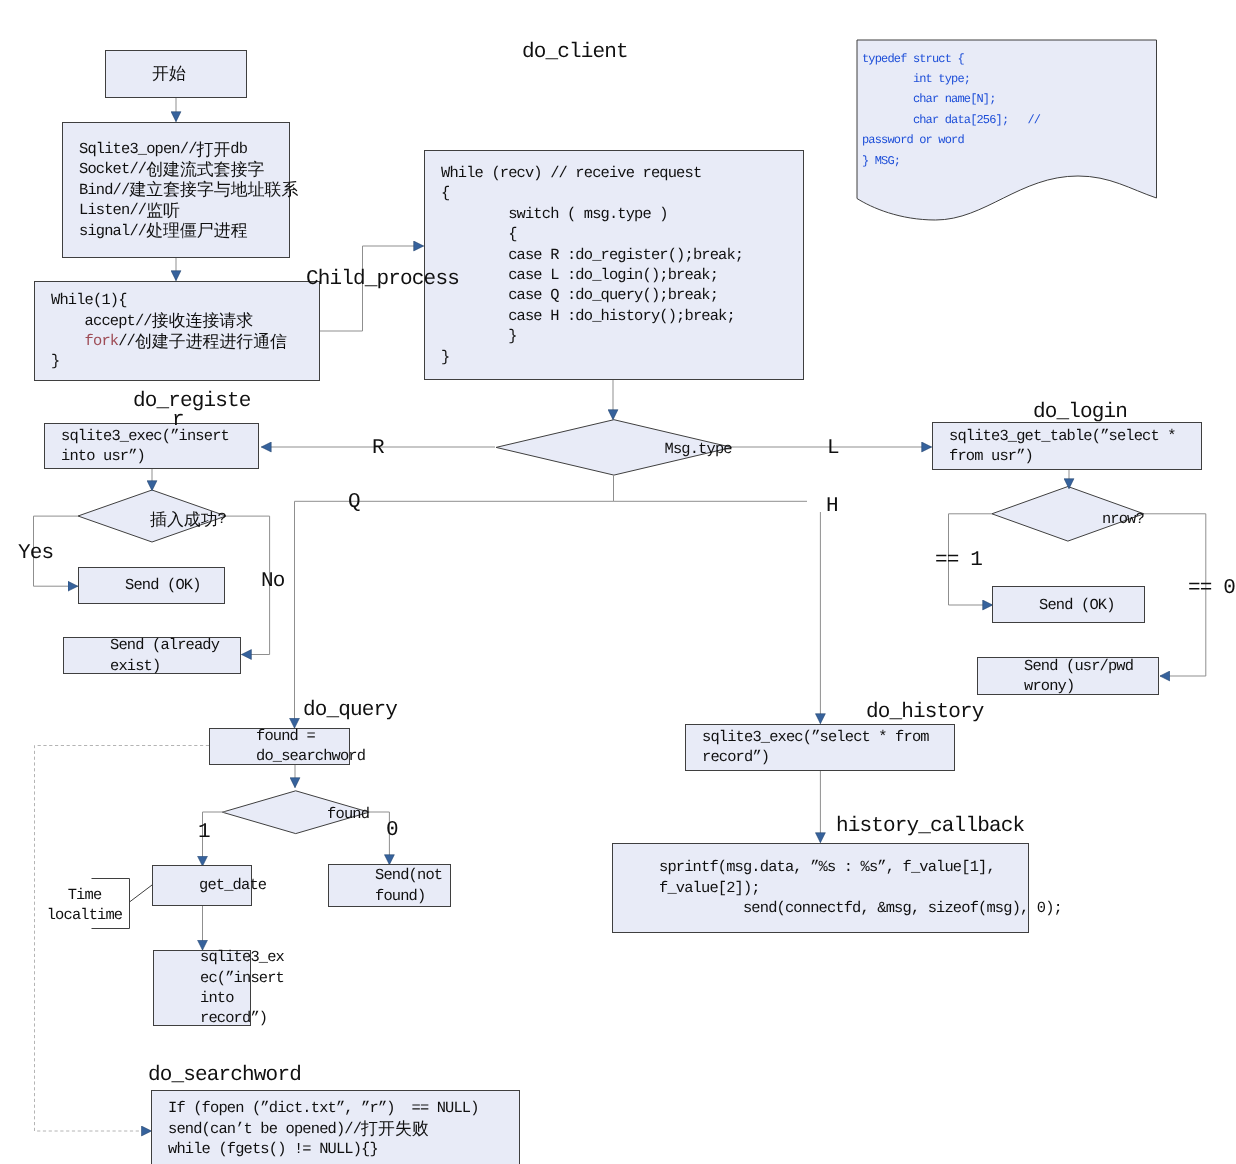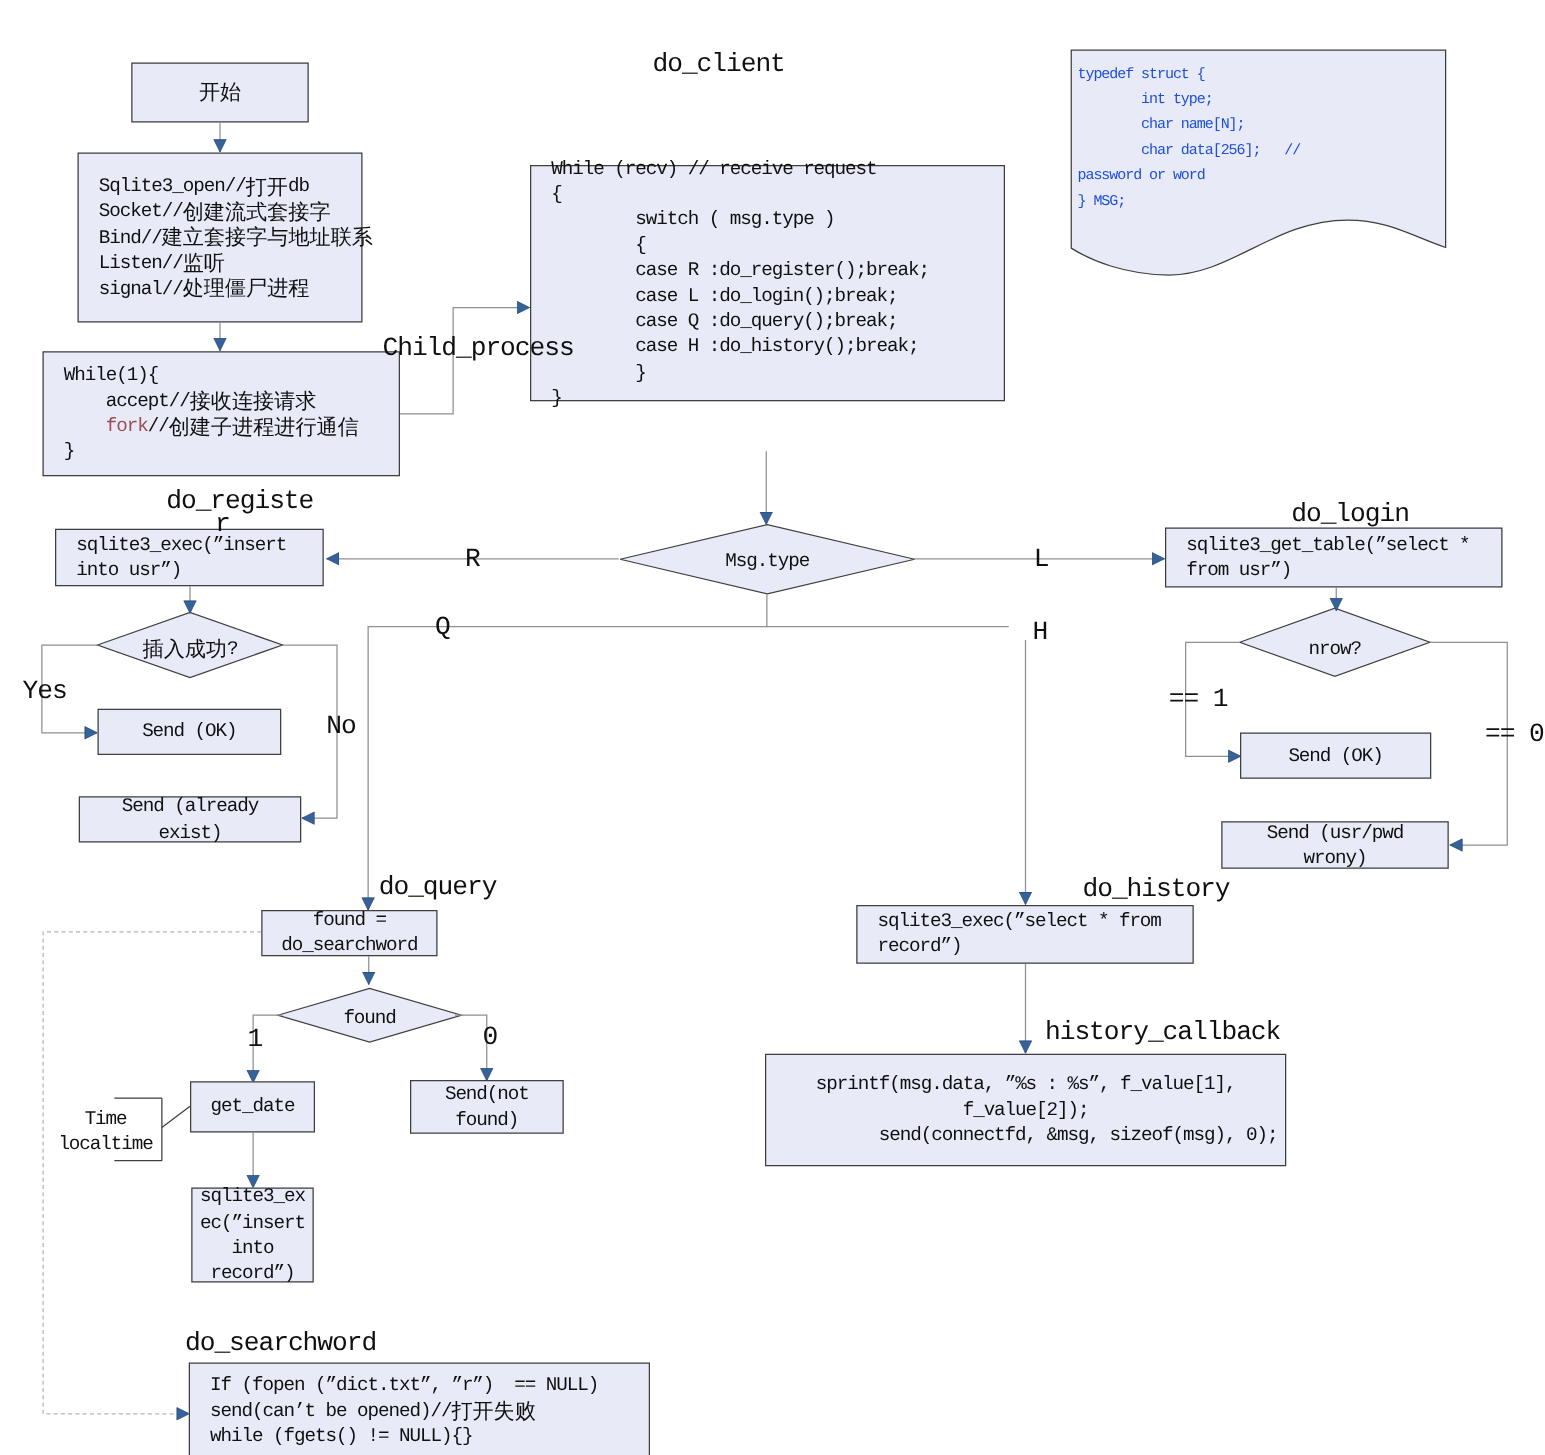--- a/index.html
+++ b/index.html
@@ -6,26 +6,26 @@
   html,body{margin:0;padding:0;background:#ffffff;}
   #page{position:relative;width:1236px;height:1164px;background:#fff;overflow:hidden;
         font-family:"Liberation Mono","DejaVu Sans Mono",monospace;
         -webkit-font-smoothing:antialiased;text-rendering:geometricPrecision;
         transform:translateZ(0);will-change:transform;}
   #wires{position:absolute;left:0;top:0;}
   .box{position:absolute;box-sizing:border-box;border:1px solid #3f3f3f;
        background:#e8ebf7;color:#101010;font-size:15.4px;letter-spacing:-0.84px;line-height:20.4px;
        display:flex;align-items:center;}
   .box .tx{width:100%;padding-left:16px;box-sizing:border-box;}
-  .box.center .tx{padding-left:0;text-align:center;}
+  .box.center .tx{padding-left:0;text-align:left;margin-left:46px;}
   .box .tx>div,.note .tx>div,.plain>div{white-space:pre;height:20.4px;}
   .note{position:absolute;color:#1d4ed8;font-size:12px;letter-spacing:-0.84px;line-height:20.4px;}
   .note .tx{position:absolute;left:5px;top:8.6px;}
   .plain{position:absolute;color:#101010;font-size:15.4px;letter-spacing:-0.84px;line-height:20.4px;}
-  .dlab{position:absolute;font-size:15.4px;letter-spacing:-0.84px;color:#101010;white-space:pre;text-align:center;}
+  .dlab{position:absolute;font-size:15.4px;letter-spacing:-0.84px;color:#101010;white-space:pre;text-align:right;}
   .lbl{position:absolute;font-size:21px;letter-spacing:-0.84px;line-height:17px;color:#101010;white-space:pre;}
   .fork{color:#9e4c56;}
   .cjk{font-size:16.9px;letter-spacing:0;font-family:"DejaVu Sans",sans-serif;line-height:0;position:relative;top:1.5px;}
 </style>
 </head>
 <body>
 
 <div id="page">
 
 <svg id="wires" width="1236" height="1164" viewBox="0 0 1236 1164" xmlns="http://www.w3.org/2000/svg">
@@ -79,21 +79,21 @@
   </div>
 </div>
 <div class="box" style="left:34px;top:281px;width:286px;height:100px">
   <div class="tx">
     <div>While(1){</div>
     <div>    accept//<span class="cjk">接收连接请求</span></div>
     <div><span>    </span><span class="fork">fork</span><span>//<span class="cjk">创建子进程进行通信</span></span></div>
     <div>}</div>
   </div>
 </div>
-<div class="box" style="left:424px;top:132px;width:380px;height:189px">
+<div class="box" style="left:424px;top:150px;width:380px;height:230px">
   <div class="tx">
     <div>While (recv) // receive request</div>
     <div>{</div>
     <div>        switch ( msg.type )</div>
     <div>        {</div>
     <div>        case R :do_register();break;</div>
     <div>        case L :do_login();break;</div>
     <div>        case Q :do_query();break;</div>
     <div>        case H :do_history();break;</div>
     <div>        }</div>

